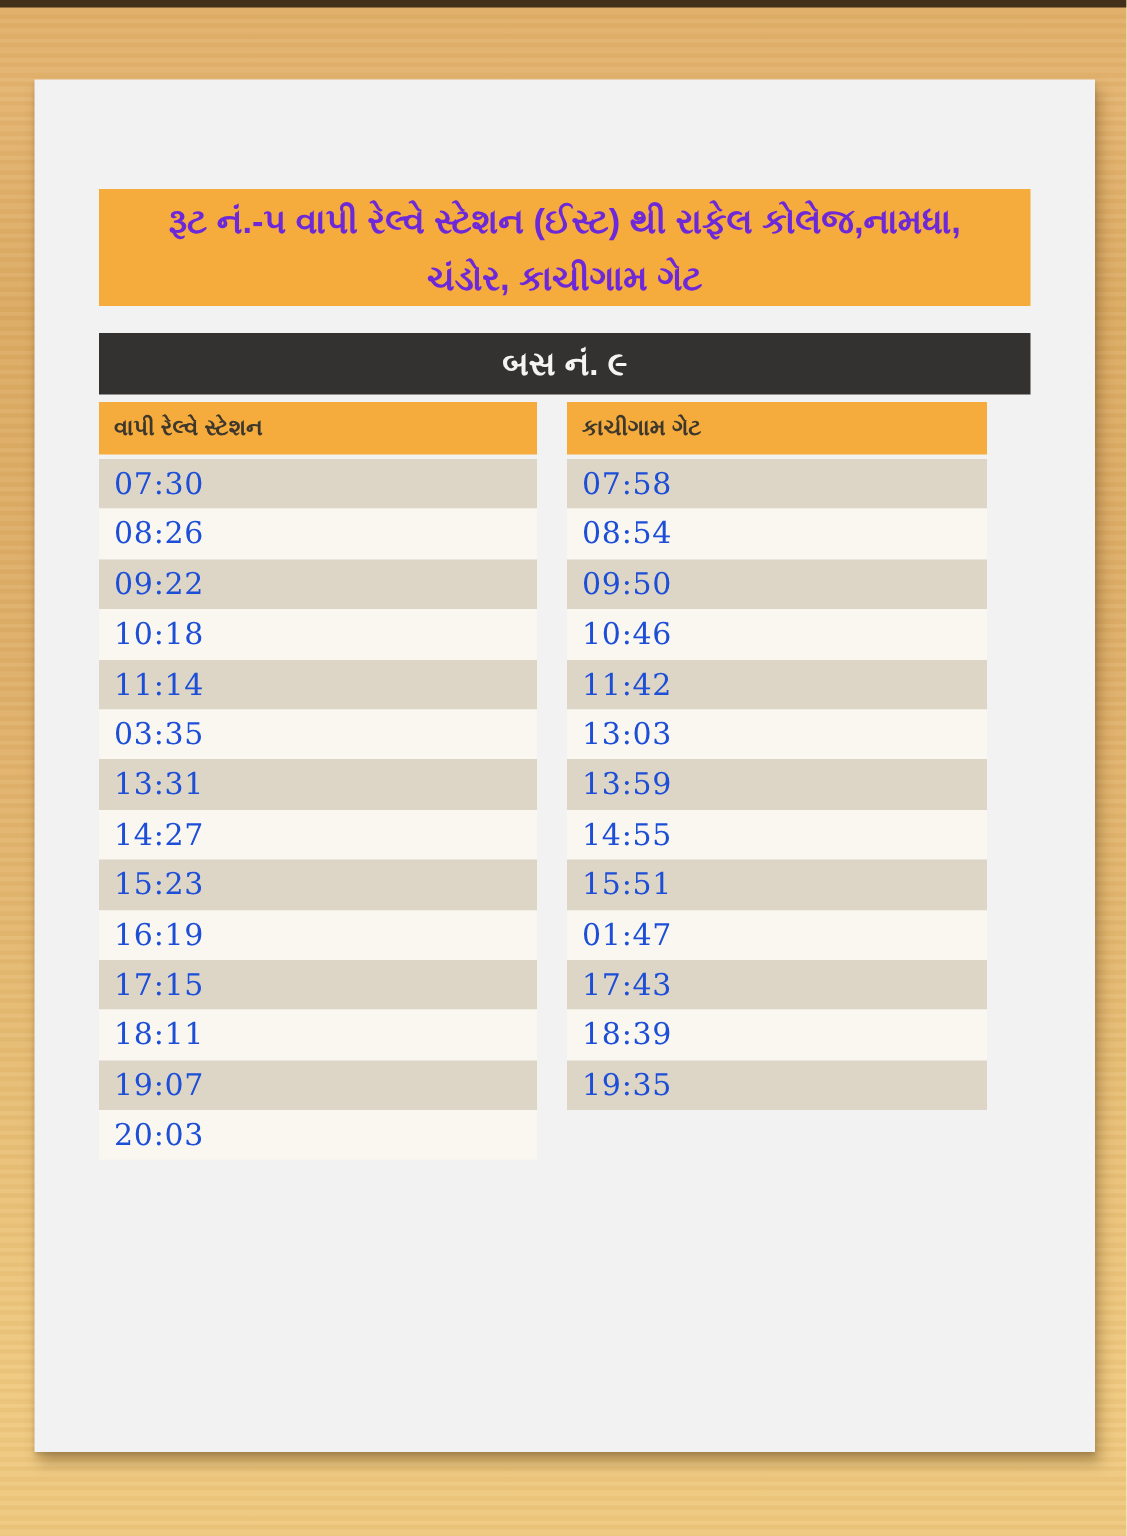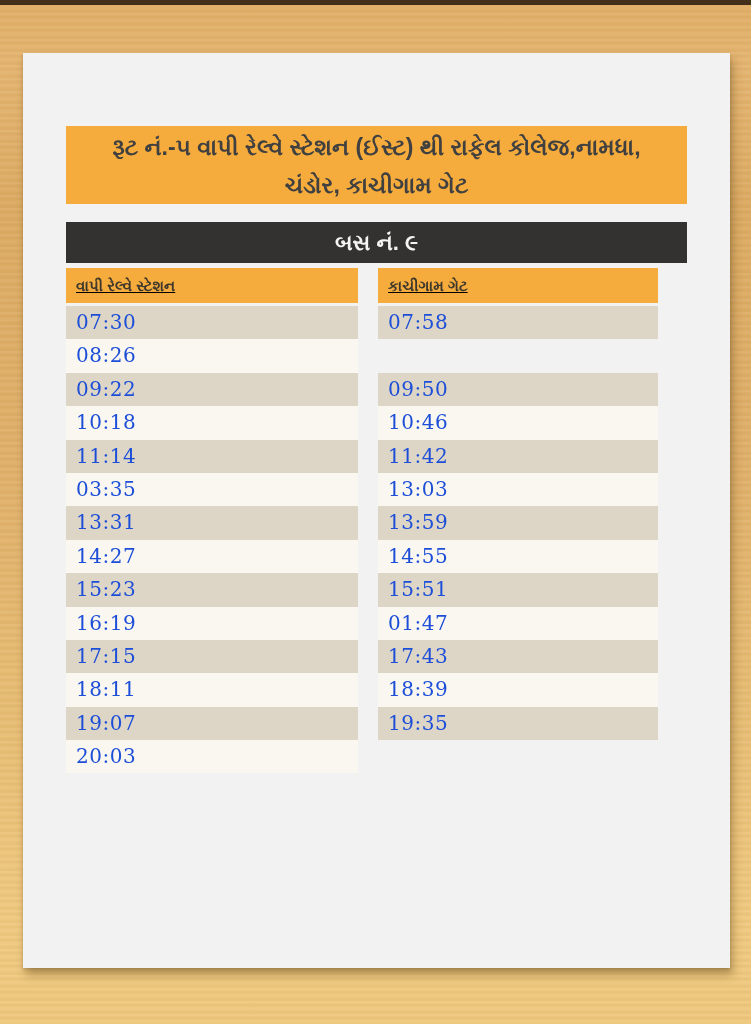--- a/index.html
+++ b/index.html
@@ -38,21 +38,21 @@
     width: 707px; height: 915px;
     background: #f2f2f3;
     box-shadow: 3px 7px 9px rgba(92, 62, 22, 0.38), 0 2px 3px rgba(92,62,22,0.25);
   }
 
   .banner {
     position: absolute;
     left: 43px; top: 73px;
     width: 621px; height: 78px;
     background: #f6ac3d;
-    color: #404040;
+    color: #6d28d9;
     font-weight: bold;
     font-size: 23px;
     line-height: 38px;
     text-align: center;
     padding-top: 2px;
   }
 
   .busbar {
     position: absolute;
     left: 43px; top: 169px;
@@ -64,21 +64,20 @@
     display: flex;
     align-items: center;
     justify-content: center;
   }
 
   .thead {
     position: absolute;
     left: 43px; top: 215px;
     width: 621px; height: 35px;
     display: flex;
-    text-decoration: underline;
   }
   .th {
     background: #f6ac3d;
     color: #3d372c;
     font-weight: bold;
     font-size: 15px;
     line-height: 35px;
     padding-left: 10px;
     overflow: hidden;
     white-space: nowrap;
@@ -127,20 +126,21 @@
       <div class="th col-right">કાચીગામ ગેટ</div>
     </div>
 
     <div class="tbody">
       <div class="row">
         <div class="cell col-left">07:30</div>
         <div class="cell col-right">07:58</div>
       </div>
       <div class="row">
         <div class="cell col-left">08:26</div>
+        <div class="cell col-right">08:54</div>
       </div>
       <div class="row">
         <div class="cell col-left">09:22</div>
         <div class="cell col-right">09:50</div>
       </div>
       <div class="row">
         <div class="cell col-left">10:18</div>
         <div class="cell col-right">10:46</div>
       </div>
       <div class="row">

